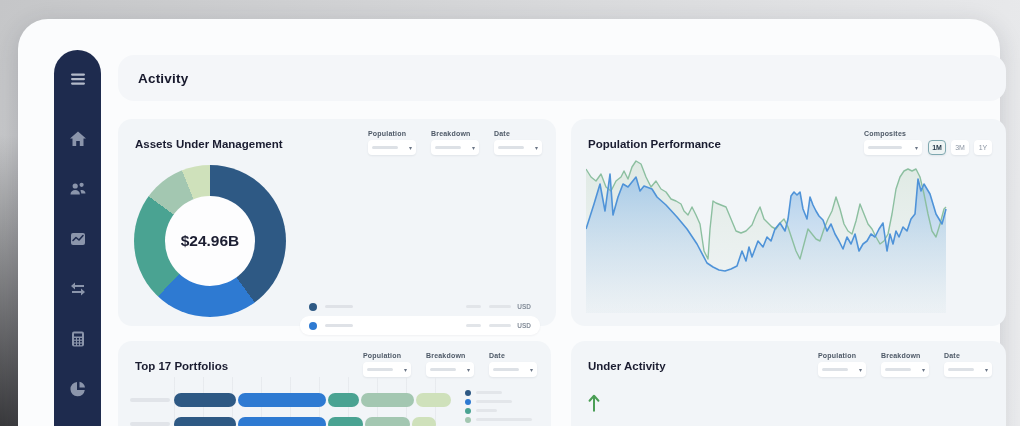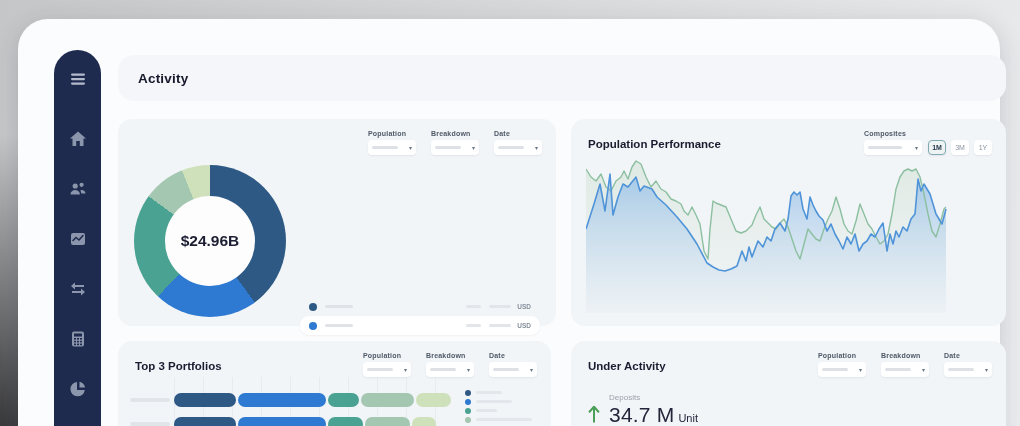--- a/index.html
+++ b/index.html
@@ -107,20 +107,21 @@
 </head>
 <body>
 
 <div class="container">
 
   <div class="header">
     <span class="header-title">Activity</span>
   </div>
 
   <div class="card" id="card-aum">
+    <div class="card-title">Assets Under Management</div>
     <div class="filters">
       <div class="filter-group">
         <span class="filter-label">Population</span>
         <div class="select">
             <span class="ph"></span>
             <span class="caret">▾</span>
           </div>
       </div>
       <div class="filter-group">
         <span class="filter-label">Breakdown</span>
@@ -216,21 +217,21 @@
         </linearGradient>
       </defs>
       <path id="area-green" fill="url(#ggreen)" stroke="none" d="M0 10 L 5 18 L 10 22 L 15 15 L 20 28 L 25 32 L 30 22 L 35 18 L 38 12 L 42 20 L 46 8 L 50 2 L 55 5 L 60 18 L 65 28 L 70 22 L 75 30 L 80 33 L 85 40 L 90 42 L 95 45 L 98 52 L 102 56 L 106 48 L 110 56 L 114 65 L 118 92 L 122 100 L 124 70 L 127 42 L 130 44 L 135 46 L 140 48 L 145 60 L 150 72 L 155 74 L 160 72 L 166 66 L 170 56 L 174 48 L 178 60 L 182 64 L 186 68 L 190 70 L 194 64 L 198 60 L 202 68 L 206 80 L 210 92 L 214 100 L 218 85 L 222 70 L 226 75 L 230 80 L 234 82 L 238 70 L 242 60 L 246 52 L 250 38 L 254 50 L 258 65 L 262 72 L 266 75 L 270 62 L 274 45 L 278 55 L 282 65 L 286 70 L 290 78 L 294 85 L 298 82 L 302 75 L 306 55 L 310 30 L 314 18 L 318 12 L 322 10 L 326 12 L 330 10 L 334 18 L 338 35 L 342 55 L 346 72 L 350 78 L 354 65 L 358 50 L 360 48 L 360 154 L 0 154 Z"></path>
       <path id="area-blue" fill="url(#gblue)" stroke="none" d="M0 70 L 8 45 L 14 25 L 19 52 L 24 15 L 27 56 L 32 38 L 37 25 L 42 28 L 50 18 L 54 32 L 58 27 L 66 30 L 71 38 L 80 46 L 91 58 L 101 70 L 111 85 L 121 104 L 127 108 L 133 111 L 139 112 L 145 110 L 151 107 L 156 92 L 160 102 L 163 88 L 166 98 L 169 90 L 172 82 L 177 88 L 181 78 L 185 82 L 189 70 L 194 64 L 199 72 L 202 60 L 205 37 L 208 33 L 211 36 L 214 33 L 217 50 L 221 60 L 224 38 L 227 46 L 230 52 L 233 57 L 237 61 L 241 72 L 245 65 L 249 75 L 253 82 L 257 90 L 261 78 L 265 85 L 269 75 L 273 92 L 277 85 L 281 82 L 285 75 L 289 78 L 293 70 L 297 64 L 301 92 L 304 75 L 307 85 L 310 72 L 313 78 L 317 68 L 321 72 L 325 60 L 329 55 L 332 20 L 335 32 L 338 25 L 341 30 L 344 35 L 347 45 L 350 55 L 353 60 L 356 65 L 360 50 L 360 154 L 0 154 Z"></path>
       <path id="line-green" fill="none" stroke-width="1.4" stroke-linejoin="round" d="M0 10 L 5 18 L 10 22 L 15 15 L 20 28 L 25 32 L 30 22 L 35 18 L 38 12 L 42 20 L 46 8 L 50 2 L 55 5 L 60 18 L 65 28 L 70 22 L 75 30 L 80 33 L 85 40 L 90 42 L 95 45 L 98 52 L 102 56 L 106 48 L 110 56 L 114 65 L 118 92 L 122 100 L 124 70 L 127 42 L 130 44 L 135 46 L 140 48 L 145 60 L 150 72 L 155 74 L 160 72 L 166 66 L 170 56 L 174 48 L 178 60 L 182 64 L 186 68 L 190 70 L 194 64 L 198 60 L 202 68 L 206 80 L 210 92 L 214 100 L 218 85 L 222 70 L 226 75 L 230 80 L 234 82 L 238 70 L 242 60 L 246 52 L 250 38 L 254 50 L 258 65 L 262 72 L 266 75 L 270 62 L 274 45 L 278 55 L 282 65 L 286 70 L 290 78 L 294 85 L 298 82 L 302 75 L 306 55 L 310 30 L 314 18 L 318 12 L 322 10 L 326 12 L 330 10 L 334 18 L 338 35 L 342 55 L 346 72 L 350 78 L 354 65 L 358 50 L 360 48" stroke="#8cbfa0"></path>
       <path id="line-blue" fill="none" stroke-width="1.6" stroke-linejoin="round" d="M0 70 L 8 45 L 14 25 L 19 52 L 24 15 L 27 56 L 32 38 L 37 25 L 42 28 L 50 18 L 54 32 L 58 27 L 66 30 L 71 38 L 80 46 L 91 58 L 101 70 L 111 85 L 121 104 L 127 108 L 133 111 L 139 112 L 145 110 L 151 107 L 156 92 L 160 102 L 163 88 L 166 98 L 169 90 L 172 82 L 177 88 L 181 78 L 185 82 L 189 70 L 194 64 L 199 72 L 202 60 L 205 37 L 208 33 L 211 36 L 214 33 L 217 50 L 221 60 L 224 38 L 227 46 L 230 52 L 233 57 L 237 61 L 241 72 L 245 65 L 249 75 L 253 82 L 257 90 L 261 78 L 265 85 L 269 75 L 273 92 L 277 85 L 281 82 L 285 75 L 289 78 L 293 70 L 297 64 L 301 92 L 304 75 L 307 85 L 310 72 L 313 78 L 317 68 L 321 72 L 325 60 L 329 55 L 332 20 L 335 32 L 338 25 L 341 30 L 344 35 L 347 45 L 350 55 L 353 60 L 356 65 L 360 50" stroke="#4f93d8"></path>
     </svg>
   </div>
 
   <div class="card" id="card-portfolios">
-    <div class="card-title">Top 3 Portfolios</div>
+    <div class="card-title">Top 17 Portfolios</div>
     <div class="filters">
       <div class="filter-group">
         <span class="filter-label">Population</span>
         <div class="select">
             <span class="ph"></span>
             <span class="caret">▾</span>
           </div>
       </div>
       <div class="filter-group">
         <span class="filter-label">Breakdown</span>
@@ -308,27 +309,20 @@
         <div class="select">
             <span class="ph"></span>
             <span class="caret">▾</span>
           </div>
       </div>
     </div>
     <div class="metric">
       <svg class="metric-arrow" viewBox="0 0 12 18">
         <path d="M6 16 V3 M2 7 L6 2.5 L10 7" fill="none" stroke="currentColor" stroke-width="1.8" stroke-linecap="round" stroke-linejoin="round"></path>
       </svg>
-      <div class="metric-texts">
-        <span class="metric-label">Deposits</span>
-        <span class="metric-line">
-          <span class="metric-value">34.7 M</span>
-          <span class="metric-unit">Unit</span>
-        </span>
-      </div>
     </div>
   </div>
 
   <div class="sidebar">
     <div class="side-icon menu">
       <svg viewBox="0 0 20 20">
           <g fill="currentColor">
             <rect x="3" y="4.5" width="14" height="2.2" rx="1.1"></rect>
             <rect x="3" y="9" width="14" height="2.2" rx="1.1"></rect>
             <rect x="3" y="13.5" width="14" height="2.2" rx="1.1"></rect>

